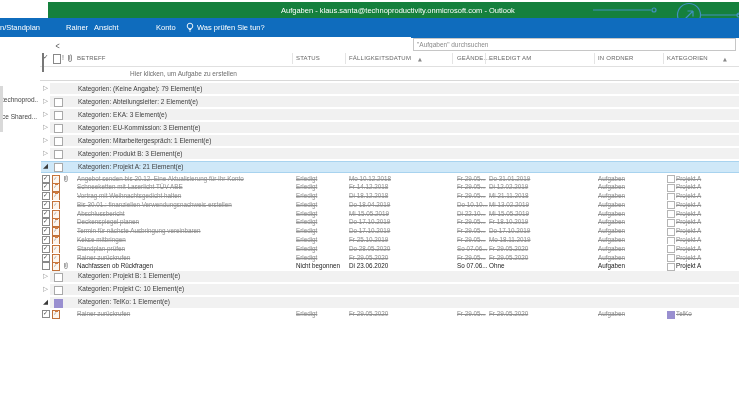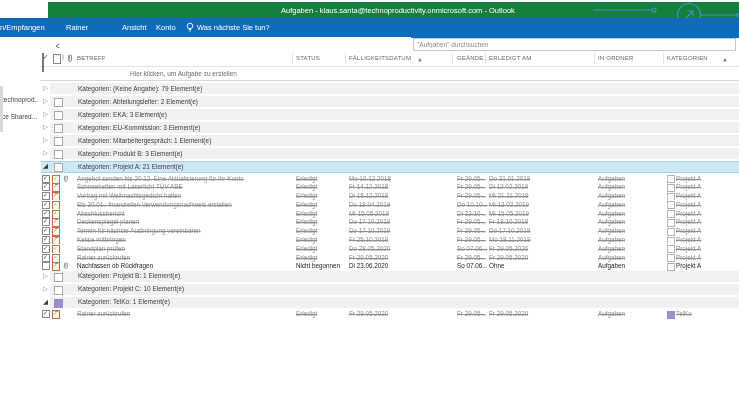--- a/index.html
+++ b/index.html
@@ -86,31 +86,31 @@
       <path d="M160 17 H176"></path>
     </g>
   </svg>
   <span class="win-title">Aufgaben - klaus.santa@technoproductivity.onmicrosoft.com - Outlook</span>
   <span class="btn-pane"></span>
   <span class="btn-min"></span>
   <span class="btn-max"></span>
 </div>
 
 <div class="ribbon">
-  <span class="rtab" style="left:0px">n/Empfangen</span>
+  <span class="rtab" style="left:0px">n/Standplan</span>
   <span class="rtab" style="left:66px">Rainer</span>
-  <span class="rtab" style="left:122px">Ansicht</span>
+  <span class="rtab" style="left:94px">Ansicht</span>
   <span class="rtab" style="left:156px">Konto</span>
   <svg class="bulb" style="left:186px" width="8" height="11" viewBox="0 0 8 11">
     <g fill="none" stroke="#fff" stroke-width="0.9">
       <circle cx="4" cy="4" r="2.8"></circle>
         <path d="M2.8 7.5 h2.4 M3.2 9 h1.6"></path>
     </g>
   </svg>
-  <span class="rtab" style="left:197px">Was nächste Sie tun?</span>
+  <span class="rtab" style="left:197px">Was prüfen Sie tun?</span>
 </div>
 
 <div class="search-accent"></div>
 <input class="searchbox" type="text" placeholder="&quot;Aufgaben&quot; durchsuchen" style="">
 <span class="pane-collapse">&lt;</span>
 
 <div>
   <span class="fp-item" style="left:2px;top:96px">technoprod..</span>
   <span class="fp-item" style="left:2px;top:113px">ce Shared...</span>
   <div class="fp-scroll"></div>

